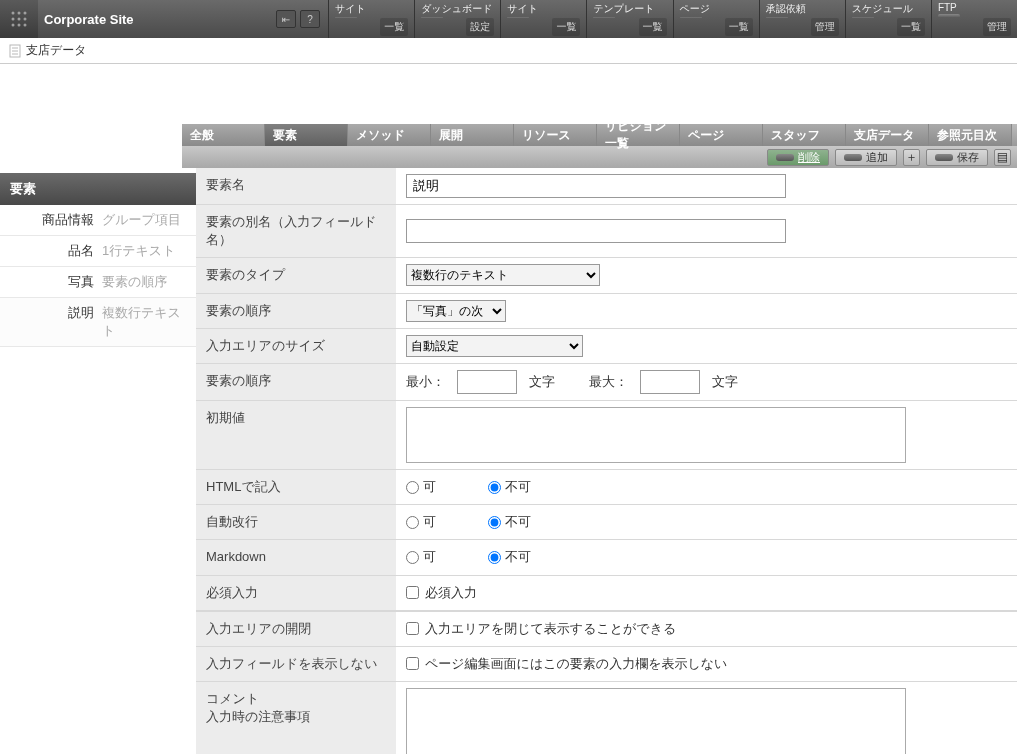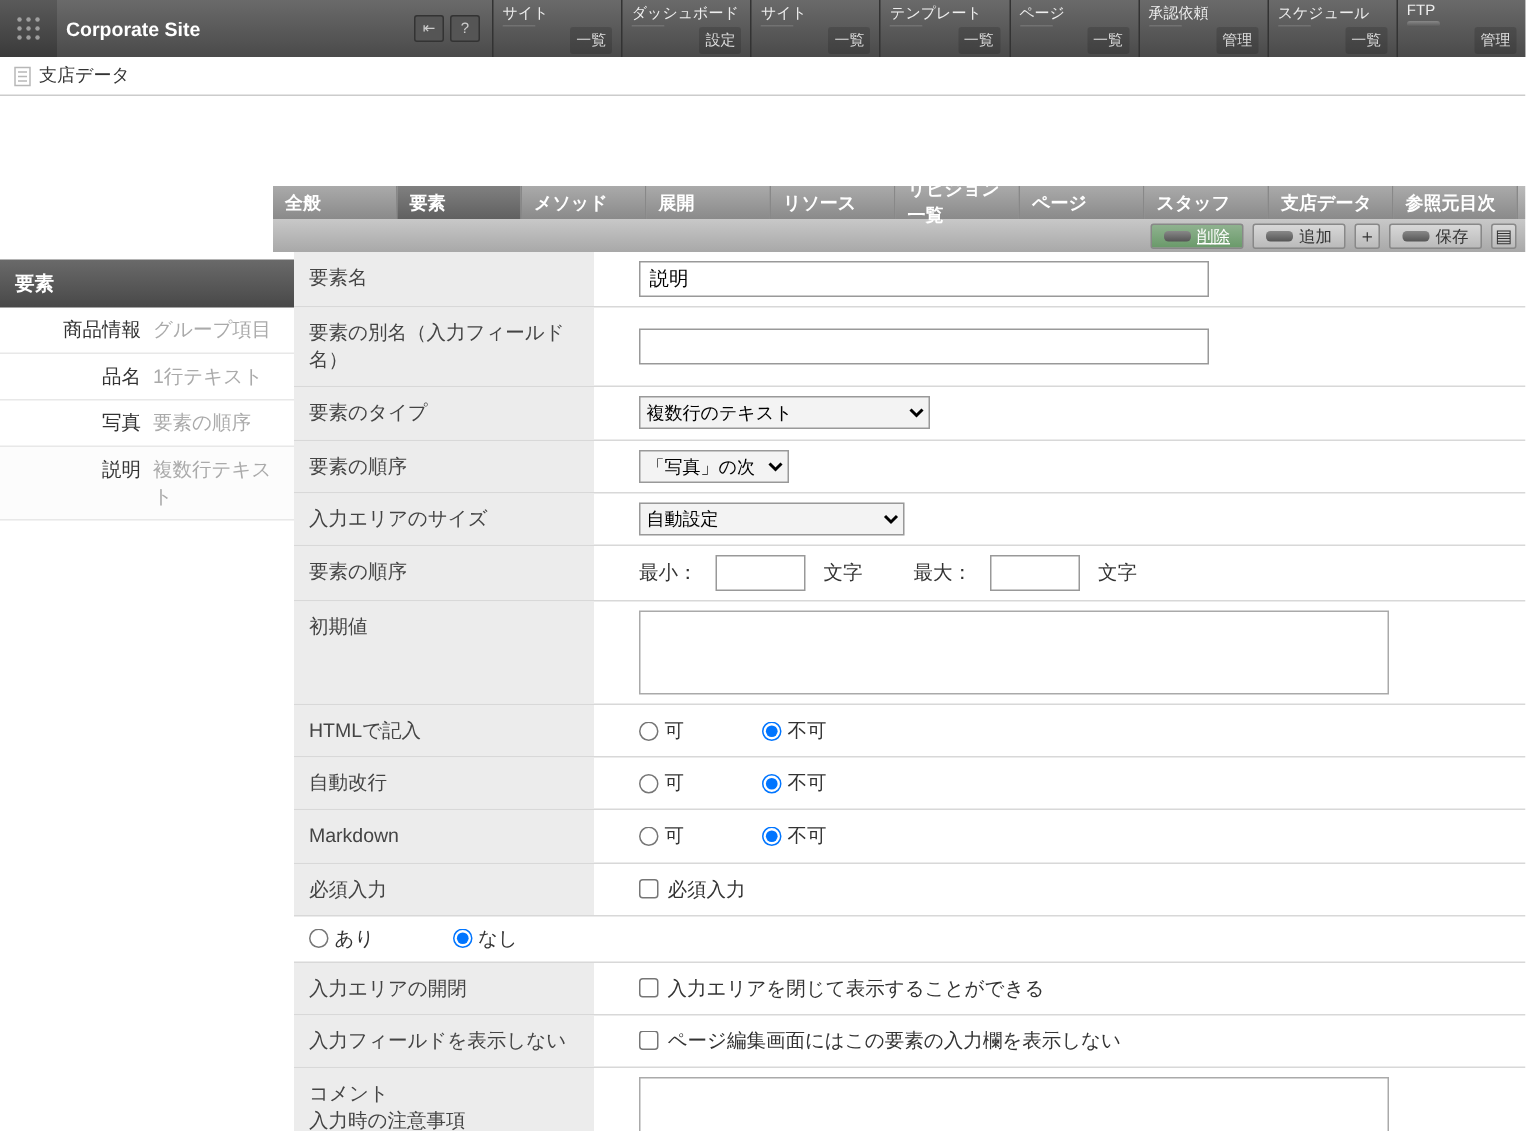--- a/index.html
+++ b/index.html
@@ -41,21 +41,21 @@
 .tabs .spacer { flex: 1; }
 
 .actionbar { height: 22px; background: linear-gradient(#c8c8c8, #a8a8a8); display: flex; justify-content: flex-end; align-items: center; padding: 0 6px; gap: 6px; margin-left: -14px; }
 .action-btn { display: flex; align-items: center; gap: 4px; background: linear-gradient(#d8d8d8, #bababa); border: 1px solid #888; padding: 0 8px; height: 17px; font-size: 11px; border-radius: 2px; color: #333; }
 .action-btn.del { background: linear-gradient(#8fb28f, #6a9a6a); color: #fff; text-decoration: underline; }
 .action-btn .toggle { width: 18px; height: 7px; background: linear-gradient(#888,#555); border-radius: 3px; }
 .square-btn { width: 17px; height: 17px; background: linear-gradient(#d8d8d8, #bababa); border: 1px solid #888; display: flex; align-items: center; justify-content: center; border-radius: 2px; }
 
 
 .form { width: 100%; }
-.form-row { display: flex; border-bottom: 1px solid #d8d8d8; gap: 20px; }
+.form-row { display: flex; border-bottom: 1px solid #d8d8d8; }
 .form-label { width: 200px; flex: 0 0 200px; background: #ececec; padding: 8px 10px; font-size: 13px; color: #444; line-height: 1.4; }
 .form-value { flex: 1; padding: 6px 10px; display: flex; align-items: center; gap: 12px; font-size: 13px; }
 .text-input { border: 1px solid #999; height: 24px; padding: 0 6px; font-size: 13px; width: 380px; }
 .text-input.sm { width: 60px; }
 .textarea { border: 1px solid #aaa; width: 500px; height: 56px; font-size: 13px; padding: 4px; resize: none; }
 .textarea.lg { height: 90px; }
 select.sel { height: 22px; font-size: 12px; background: #f3f3f3; border: 1px solid #999; }
 .radio-opt { display: flex; align-items: center; gap: 4px; }
 .radio-opt + .radio-opt { margin-left: 40px; }
 .check-opt { display: flex; align-items: center; gap: 6px; }
@@ -285,30 +285,20 @@
       <div class="form-row">
         <div class="form-label">必須入力</div>
         <div class="form-value">
             <label class="check-opt">
               <input type="checkbox" style="">
               <span>必須入力</span>
             </label>
           </div>
       </div>
       <div class="form-row">
-        <div class="form-value">
-          <label class="radio-opt">
-              <input type="radio" name="rp" style="">
-              <span>あり</span>
-            </label>
-          <label class="radio-opt">
-              <input type="radio" name="rp" checked="" style="">
-              <span>なし</span>
-            </label>
-        </div>
       </div>
       <div class="form-row">
         <div class="form-label">入力エリアの開閉</div>
         <div class="form-value">
             <label class="check-opt">
               <input type="checkbox" style="">
               <span>入力エリアを閉じて表示することができる</span>
             </label>
           </div>
       </div>

